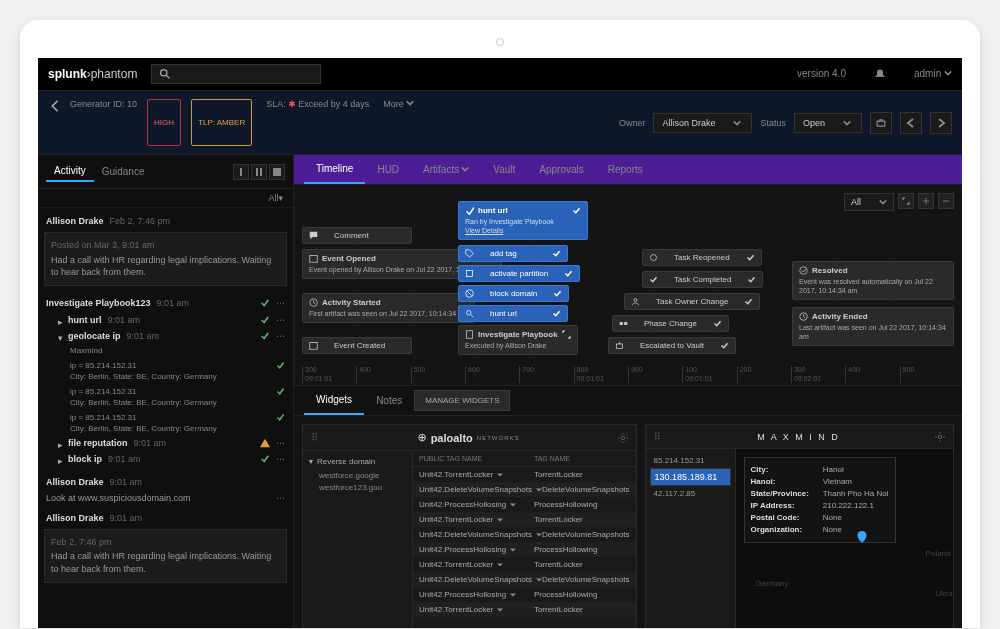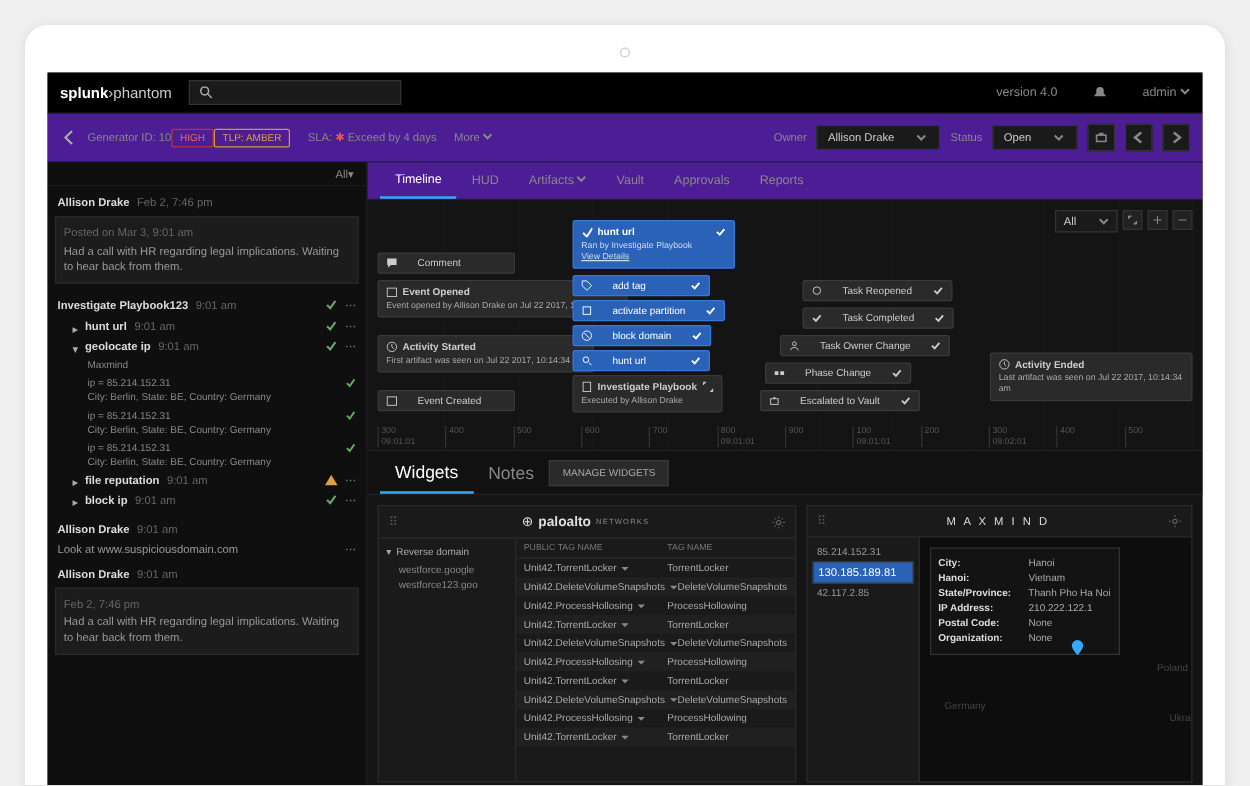--- a/index.html
+++ b/index.html
@@ -6,29 +6,29 @@
 body{background:#f0f0f0;display:flex;justify-content:center;padding:20px}
 .device-frame{width:1000px;background:#fff;border-radius:18px 18px 0 0;padding:18px 18px 0;box-shadow:0 2px 10px rgba(0,0,0,.1)}
 .camera{width:8px;height:8px;border:1px solid #ccc;border-radius:50%;margin:0 auto 12px}
 .screen{background:#0a0a0a;color:#aaa;font-size:10px;height:570px;overflow:hidden;position:relative}
 
 .topbar{display:flex;align-items:center;padding:6px 10px;background:#000;border-bottom:1px solid #222}
 .logo{color:#fff;font-size:12px;font-weight:600;margin-right:14px}
 .logo .thin{font-weight:300;color:#ccc}
 .searchbox{display:flex;align-items:center;background:#1a1a1a;border:1px solid #333;padding:4px 8px;width:170px}
 .searchbox svg{width:10px;height:10px;fill:#aaa}
-.top-right{margin-left:auto;display:flex;align-items:center;gap:28px;color:#888}
+.top-right{margin-left:auto;display:flex;align-items:flex-start;gap:28px;color:#888}
 .top-right .icon{width:12px;height:12px;fill:#888}
 
-.header2{display:flex;align-items:center;padding:8px 10px;background:#4c1d95;border-bottom:1px solid #222}
+.header2{display:flex;padding:8px 10px;background:#0f172a;border-bottom:1px solid #222}
 .back-chev{width:14px;height:14px;stroke:#aaa;stroke-width:2;fill:none;margin-right:8px}
 .title-block{color:#ccc}
 .title-block .sub{font-size:9px;color:#888}
 .title-block .main{font-size:13px;color:#eee}
-.tag{border:1px solid;padding:2px 6px;font-size:8px;border-radius:2px;}
+.tag{border:1px solid;padding:18px 6px;font-size:8px;border-radius:2px;margin-left:10px}
 .tag.high{border-color:#b33;color:#e66}
 .tag.amber{border-color:#c93;color:#e0a040}
 .sla{margin-left:14px;font-size:9px;color:#888}
 .sla .red{color:#e55}
 .more{margin-left:14px;color:#888;font-size:9px}
 .h2-right{margin-left:auto;display:flex;align-items:center;gap:8px}
 .lbl{font-size:9px;color:#888}
 .sel{background:#1a1a1a;border:1px solid #333;padding:4px 10px 4px 8px;color:#ccc;font-size:9px;display:flex;align-items:center;gap:18px}
 .sel svg{width:8px;height:8px;stroke:#888;fill:none;stroke-width:2}
 .iconbtn{background:#1a1a1a;border:1px solid #333;width:22px;height:22px;display:flex;align-items:center;justify-content:center}
@@ -93,21 +93,21 @@
 .card.blue .bd{color:#cde}
 .card.blue a{color:#cde;text-decoration:underline}
 .card.slim{padding:3px 6px;display:flex;align-items:flex-end;gap:16px;min-width:110px}
 .card.slim .ck{margin-left:auto}
 .ci{width:9px;height:9px;fill:currentColor}
 
 .ruler{position:absolute;bottom:2px;left:8px;right:8px;display:flex;font-size:7px;color:#555}
 .ruler div{flex:1;border-left:1px solid #333;padding-left:2px;line-height:1.2}
 
 .widgets-tabs{display:flex;align-items:center;padding:0 10px;border-top:1px solid #222;border-bottom:1px solid #222;background:#111}
-.wtab{font-size:14px;color:#888;padding:8px 12px}
+.wtab{font-size:10px;color:#888;padding:8px 12px}
 .wtab.active{color:#fff;border-bottom:2px solid #3af}
 .wbtn{margin-left:auto;background:#2a2a2a;border:1px solid #3a3a3a;color:#aaa;font-size:8px;padding:5px 10px;margin:4px 0}
 
 .widgets{flex:1;display:flex;gap:8px;padding:8px;overflow:hidden}
 .widget{flex:1;background:#1a1a1a;border:1px solid #2a2a2a;display:flex;flex-direction:column;min-height:0}
 .whdr{display:flex;align-items:center;padding:6px 8px;border-bottom:1px solid #2a2a2a}
 .drag{color:#555;letter-spacing:1px}
 .wlogo{margin:0 auto;color:#ddd;font-size:11px;display:flex;align-items:center;gap:4px}
 .wlogo small{font-size:6px;color:#888;letter-spacing:1px}
 .gear{width:10px;height:10px;stroke:#666;fill:none}
@@ -207,20 +207,42 @@
             <svg viewBox="0 0 10 10">
               <path d="M3 1l5 4-5 4"></path>
             </svg>
           </div>
       </div>
     </div>
 
     <div class="body">
 
       <div class="sidebar">
+        <div class="side-tabs">
+          <div class="side-tab active">Activity</div>
+          <div class="side-tab">Guidance</div>
+          <div class="side-tabs-r">
+            <div class="sq">
+                <svg viewBox="0 0 8 8">
+                  <rect x="3" width="2" height="8"></rect>
+                </svg>
+              </div>
+            <div class="sq">
+                <svg viewBox="0 0 8 8">
+                  <rect x="1" width="2" height="8"></rect>
+                  <rect x="5" width="2" height="8"></rect>
+                </svg>
+              </div>
+            <div class="sq">
+                <svg viewBox="0 0 8 8">
+                  <rect width="8" height="8"></rect>
+                </svg>
+              </div>
+          </div>
+        </div>
         <div class="side-filter"><span>All</span> ▾</div>
         <div class="side-content">
           <div class="author-row">
               <b>Allison Drake</b>
               <span class="ts">Feb 2, 7:46 pm</span>
             </div>
           <div class="note-box">
               <div class="nts">Posted on Mar 3, 9:01 am</div>
               <div>Had a call with HR regarding legal implications. Waiting to hear back from them.</div>
             </div>
@@ -509,20 +531,30 @@
                 <svg class="ci" viewBox="0 0 12 12">
                   <rect x="2" y="4" width="8" height="6" fill="none" stroke="currentColor"></rect>
                   <path d="M5 4V2h2v2"></path>
                 </svg>
                 <span>Escalated to Vault</span>
                 <svg class="ci ck" viewBox="0 0 12 12">
                   <path d="M2 6l3 3 5-6" fill="none" stroke="currentColor" stroke-width="2"></path>
                 </svg>
               </div>
 
+            <div class="card wide" style="top:52px;left:490px">
+                <div class="hd">
+                  <svg class="ci" viewBox="0 0 12 12">
+                    <circle cx="6" cy="6" r="5" fill="none" stroke="currentColor"></circle>
+                    <path d="M4 6l2 2 3-4" fill="none" stroke="currentColor"></path>
+                  </svg>
+                  <span>Resolved</span>
+                </div>
+                <div class="bd">Event was resolved automatically on Jul 22 2017, 10:14:34 am</div>
+              </div>
             <div class="card wide" style="top:98px;left:490px">
                 <div class="hd">
                   <svg class="ci" viewBox="0 0 12 12">
                     <circle cx="6" cy="6" r="5" fill="none" stroke="currentColor"></circle>
                     <path d="M6 3v3l2 2" stroke="currentColor" fill="none"></path>
                   </svg>
                   <span>Activity Ended</span>
                 </div>
                 <div class="bd">Last artifact was seen on Jul 22 2017, 10:14:34 am</div>
               </div>

